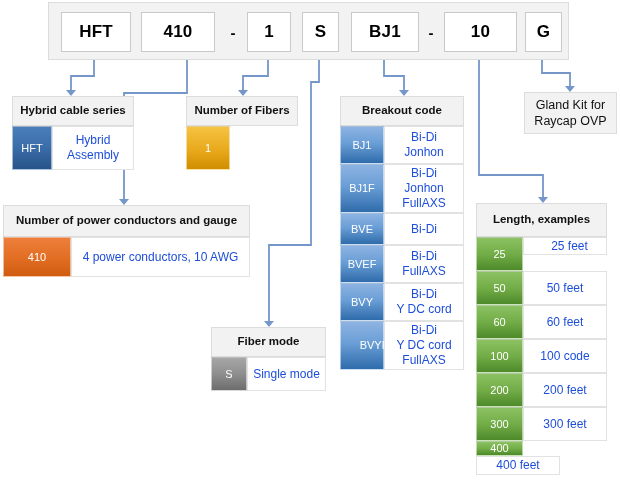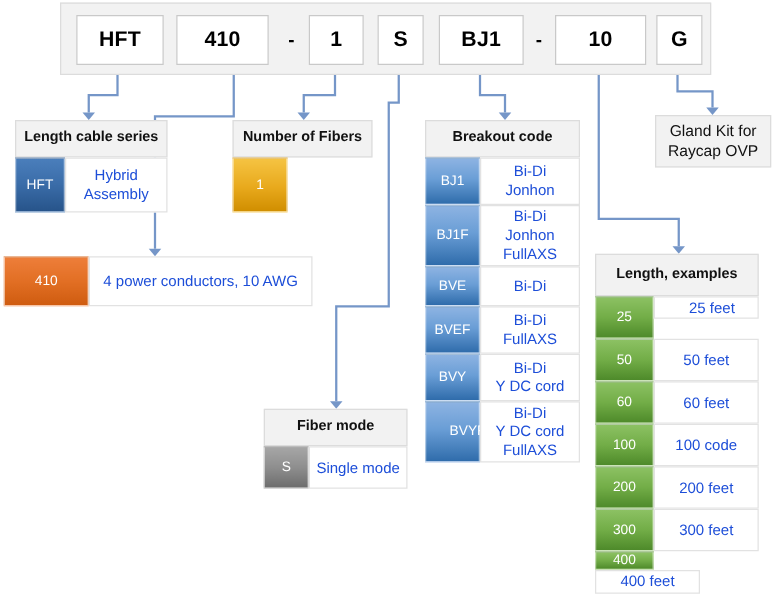--- a/index.html
+++ b/index.html
@@ -101,21 +101,21 @@
       <div class="pn-box" style="left: 253px; top: 9px; width: 37px; height: 40px;">S</div>
       <div class="pn-box" style="left: 302px; top: 9px; width: 68px; height: 40px;">BJ1</div>
       <div class="pn-box" style="left: 395px; top: 9px; width: 73px; height: 40px;">10</div>
       <div class="pn-box" style="left: 476px; top: 9px; width: 37px; height: 40px;">G</div>
       <div class="pn-dash" style="left: 174px; top: 9px; width: 20px; height: 40px;">-</div>
       <div class="pn-dash" style="left: 372px; top: 9px; width: 20px; height: 40px;">-</div>
     </div>
 
   <div id="cards-layer">
       <div class="card" style="left: 12px; top: 96px; width: 122px;">
-        <div class="card-head" style="height: 30px;">Length cable series</div>
+        <div class="card-head" style="height: 30px;">Hybrid cable series</div>
         <div class="row" style="height: 44px;">
           <div class="cell-code blue-dark" style="width: 40px; height: 44px;">HFT</div>
           <div class="cell-desc" style="width: 82px; height: 44px;">Hybrid<br>Assembly</div>
         </div>
       </div>
       <div class="card" style="left: 186px; top: 96px; width: 112px;">
         <div class="card-head" style="height: 30px;">Number of Fibers</div>
         <div class="row" style="height: 44px;">
           <div class="cell-code gold" style="width: 44px; height: 44px;">1</div>
         </div>
@@ -141,20 +141,21 @@
         <div class="row" style="height: 38px;">
           <div class="cell-code blue" style="width: 44px; height: 38px;">BVY</div>
           <div class="cell-desc" style="width: 80px; height: 38px;">Bi-Di<br>Y DC cord</div>
         </div>
         <div class="row" style="height: 49px;">
           <div class="cell-code blue" style="width: 44px; height: 49px; padding-left: 24px;">BVYF</div>
           <div class="cell-desc" style="width: 80px; height: 49px;">Bi-Di<br>Y DC cord<br>FullAXS</div>
         </div>
       </div>
       <div class="card" style="left: 3px; top: 205px; width: 247px;">
+        <div class="card-head" style="height: 32px;">Number of power conductors and gauge</div>
         <div class="row" style="height: 40px;">
           <div class="cell-code orange" style="width: 68px; height: 40px;">410</div>
           <div class="cell-desc" style="width: 179px; height: 40px;">4 power conductors, 10 AWG</div>
         </div>
       </div>
       <div class="card" style="left: 211px; top: 327px; width: 115px;">
         <div class="card-head" style="height: 30px;">Fiber mode</div>
         <div class="row" style="height: 34px;">
           <div class="cell-code gray" style="width: 36px; height: 34px;">S</div>
           <div class="cell-desc" style="width: 79px; height: 34px;">Single mode</div>

